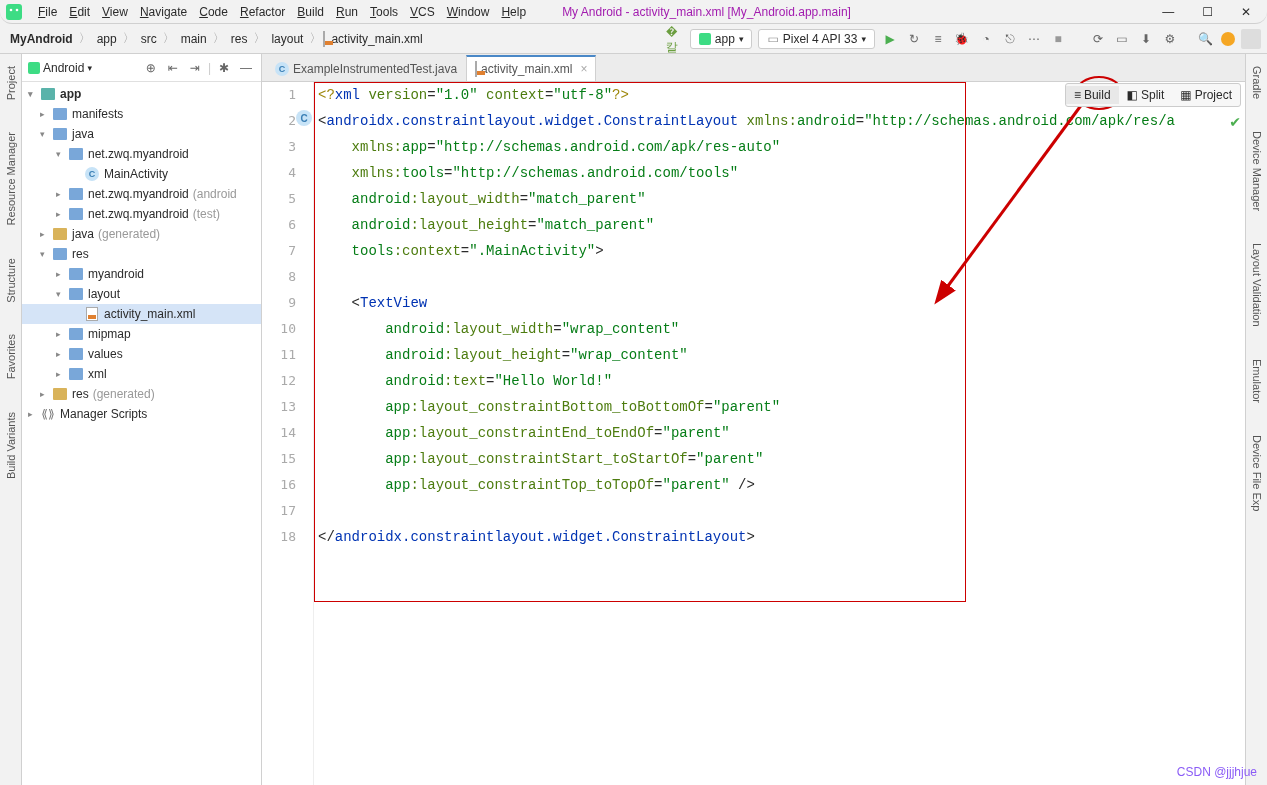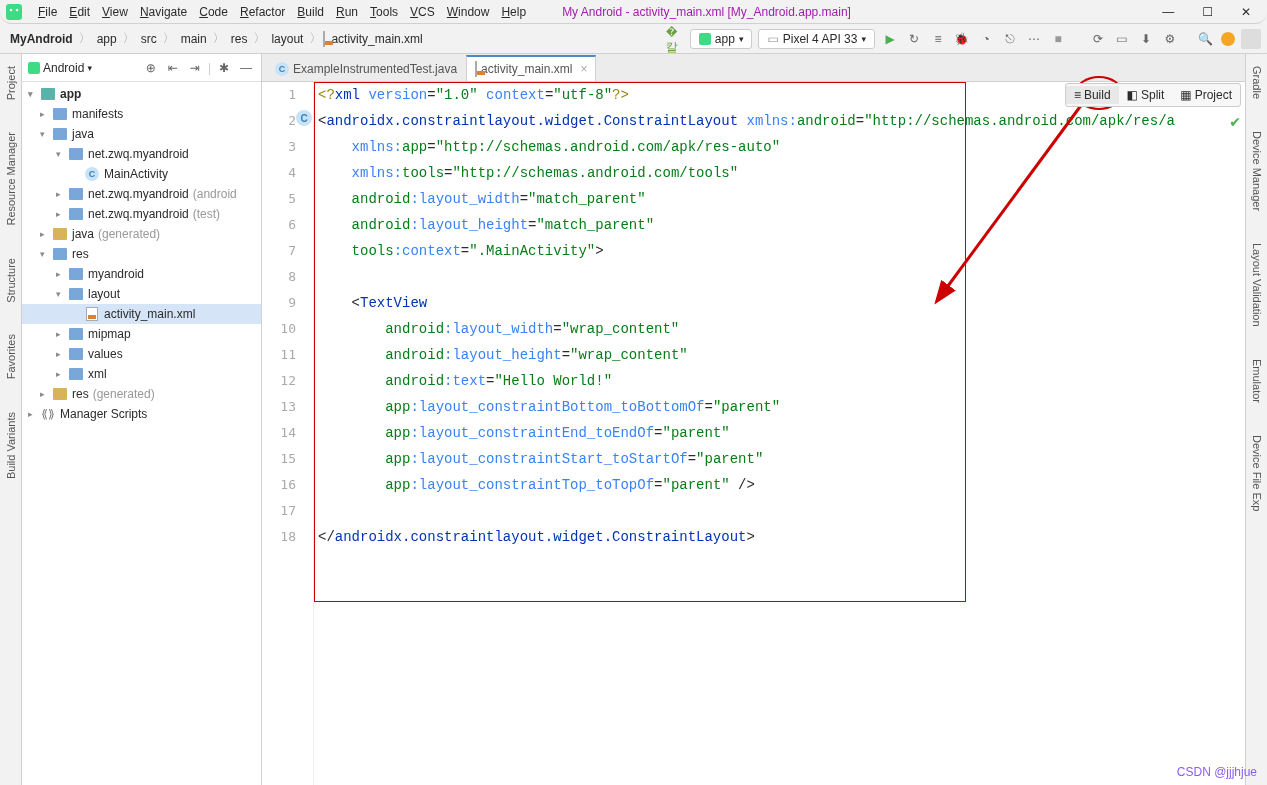--- a/index.html
+++ b/index.html
@@ -42,21 +42,21 @@
 .tab.active { background: #fff; border-color: #d0d0d0; border-top: 2px solid #4a88c7; }
 .tab .close { color: #aaa; margin-left: 4px; }
 .editor-wrap { flex: 1; display: flex; position: relative; min-height: 0; }
 .gutter-strip { width: 52px; background: #fff; border-right: 1px solid #eee; position: relative; }
 .gutter { position: absolute; left: 0; top: 0; width: 52px; }
 .ln { height: 26px; line-height: 26px; text-align: right; padding-right: 18px; color: #aaa; font-family: Consolas, monospace; font-size: 13px; }
 .gutter-mark { position: absolute; left: 34px; top: 28px; width: 16px; height: 16px; border-radius: 50%; background: #c7e3f7; color: #3a7fb5; font-size: 10px; font-weight: bold; display: flex; align-items: center; justify-content: center; }
 .code { flex: 1; font-family: Consolas, "Courier New", monospace; font-size: 14px; line-height: 26px; white-space: pre; padding-left: 4px; position: relative; overflow: hidden; }
 .code-inner { position:absolute; left:4px; top:0;}
 .t-tag { color: #0033b3; }
-.t-attr { color: #3b82f6; }
+.t-attr { color: #4d7c0f; }
 .t-ns  { color: #067d17; }
 .t-str { color: #067d17; }
 .t-pi  { color: #9e880d; }
 .red-box { position: absolute; border: 1px solid #cc0000; }
 .mode-switch { position: absolute; right: 4px; top: 1px; height: 24px; display: flex; align-items: center; gap: 0; background: #f7f7f7; border: 1px solid #ccc; border-radius: 3px; z-index: 5; }
 .mode-btn { padding: 2px 8px; display: flex; align-items: center; gap: 3px; font-size: 12px; }
 .mode-btn.active { background: #e8e8e8; }
 .red-circle { position: absolute; border: 2px solid #cc0000; border-radius: 50%; pointer-events: none; }
 .icon-folder { width:14px; height:12px; background:#d9b35a; border-radius:1px; position:relative;}
 .icon-folder.blue{background:#79a7d9;}

